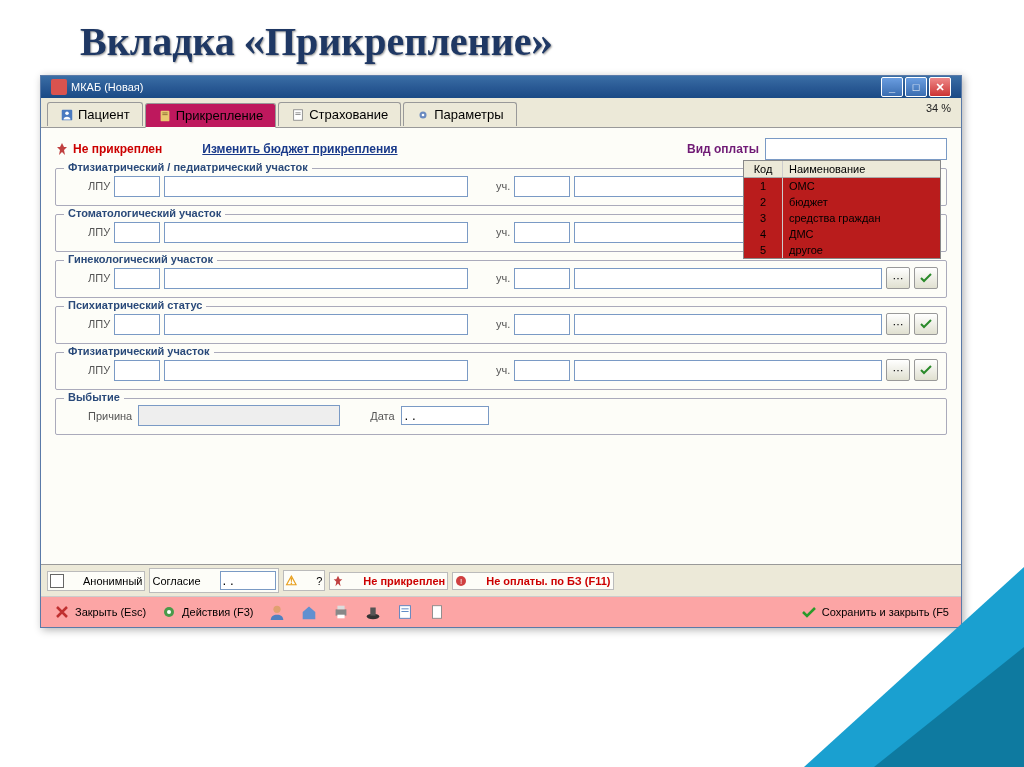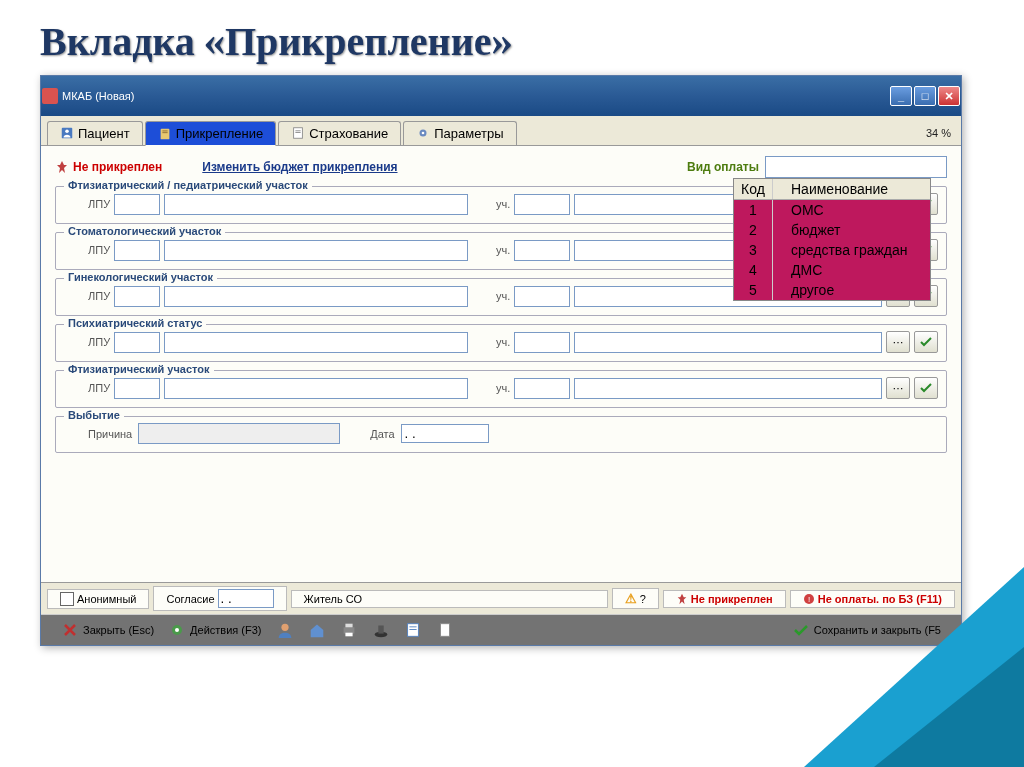--- a/index.html
+++ b/index.html
@@ -12,35 +12,36 @@
   height: 767px;
   overflow: hidden;
 }
 .slide-title {
   font-family: Cambria, Georgia, serif;
   font-size: 40px;
   font-weight: bold;
   color: #1F3864;
   padding: 18px 0 10px 40px;
   text-shadow: 1px 1px 2px #999;
+  margin-left: 40px;
 }
 .window {
   margin: 0 40px;
   width: 920px;
   border: 1px solid #5a7aa8;
   background: #ece9d8;
   box-shadow: 2px 2px 8px rgba(0,0,0,0.3);
 }
 .titlebar {
   background: linear-gradient(to bottom, #3a6ea5 0%, #2a5a95 50%, #1a4a85 100%);
   color: #fff;
-  height: 40px;
-  display: flex;
-  align-items: center;
-  padding: 0 1px;
+  height: 22px;
+  display: flex;
+  align-items: center;
+  padding: 0 10px;
   font-size: 11px;
 }
 .titlebar-icon {
   width: 16px; height: 16px;
   background: #d9534f;
   border-radius: 2px;
   margin-right: 4px;
   display: inline-flex;
   align-items: center;
   justify-content: center;
@@ -55,40 +56,40 @@
   align-items: center;
   justify-content: center;
   font-weight: bold;
   font-size: 11px;
   cursor: pointer;
 }
 .win-min, .win-max { background: linear-gradient(#6a9de0,#3a6db0); color:#fff; }
 .win-close { background: linear-gradient(#e88,#c33); color:#fff; }
 .tabs-row {
   display: flex;
-  align-items: center;
+  align-items: flex-start;
   background: #ece9d8;
   padding: 4px 6px 0 6px;
   border-bottom: 1px solid #999;
 }
 .tab {
   padding: 4px 12px;
   border: 1px solid #999;
   border-bottom: none;
   background: #ece9d8;
   margin-right: 2px;
   border-radius: 3px 3px 0 0;
   cursor: pointer;
   display: flex;
   align-items: center;
   gap: 4px;
   font-size: 13px;
 }
 .tab.active {
-  background: #1d4ed8;
+  background: #be185d;
   position: relative;
   top: 1px;
   border-bottom: 1px solid #fdfdf8;
 }
 .tab-icon { width:14px; height:14px; display:inline-block; }
 .zoom-label { margin-left: auto; font-size: 11px; padding-right: 4px; color:#222; }
 .content {
   background: #fdfdf8;
   padding: 10px 14px 6px 14px;
   min-height: 420px;
@@ -99,43 +100,43 @@
   margin-bottom: 8px;
   position: relative;
 }
 .pin-icon {
   width: 14px; height: 14px;
   display: inline-block;
   margin-right: 4px;
 }
 .status-text { color: #c00; font-weight: bold; font-size: 12px; margin-right: 40px; }
 .link-text { color: #1a3a8a; text-decoration: underline; font-weight: bold; cursor:pointer; font-size:12px; }
-.payment-lbl { margin-left: auto; color: #4d7c0f; font-weight: bold; font-size:12px; margin-right:6px; }
+.payment-lbl { margin-left: auto; color: #701a75; font-weight: bold; font-size:12px; margin-right:6px; }
 .payment-select {
   width: 180px; height: 20px;
   border: 1px solid #7a9ac5;
   background: #fff;
 }
 .dropdown-popup {
   position: absolute;
-  right: 16px;
+  right: 6px;
   top: 22px;
   width: 196px;
-  background: #be185d;
+  background: #b91c1c;
   border: 1px solid #888;
-  font-size: 14px;
+  font-size: 11px;
   z-index: 10;
 }
 .dropdown-header {
   display: flex;
   background: #ece9d8;
   border-bottom: 1px solid #aaa;
 }
 .dd-col1 { width: 30px; padding: 2px 4px; border-right:1px solid #ccc; text-align:center; }
-.dd-col2 { flex: 1; padding: 2px 6px; margin-left: 12px; }
+.dd-col2 { flex: 1; padding: 2px 6px; }
 .dd-row { display: flex; }
 .fieldset {
   border: 1px solid #aab;
   border-radius: 2px;
   margin: 6px 0 8px 0;
   padding: 6px 8px 8px 8px;
   position: relative;
 }
 .fieldset-legend {
   position: absolute;
@@ -207,34 +208,34 @@
   border-top: 1px solid #999;
   background: #ece9d8;
   padding: 3px 6px;
   gap: 4px;
   align-items: center;
   font-size: 11px;
 }
 .status-box {
   border: 1px solid #bbb;
   background: #fdfdf8;
-  padding: 2px 12px;
-  display: flex;
-  align-items: center;
-  gap: 3px;
+  padding: 2px 2px;
+  display: flex;
+  align-items: center;
+  gap: 19px;
 }
 .checkbox { width:12px; height:12px; border:1px solid #666; background:#fff; }
 .consent-input { width: 50px; height:15px; border:1px solid #7a9ac5; background:#fff; }
 .q-icon { color:#e8a020; font-weight:bold; font-size:13px; }
 .red-bold { color:#c00; font-weight:bold; }
 .toolbar {
   display: flex;
   align-items: center;
-  background: #737373;
-  padding: 6px 20px;
+  background: #fca5a5;
+  padding: 6px 12px;
   gap: 14px;
   border-top: 1px solid #ccc;
 }
 .toolbar-btn {
   display: flex;
   align-items: center;
   gap: 4px;
   cursor: pointer;
   font-size: 11px;
 }
@@ -460,23 +461,20 @@
 
   <div class="bottom-status">
     <div class="status-box">
       <div class="checkbox"></div>
       <span>Анонимный</span>
     </div>
     <div class="status-box">
       <span>Согласие</span>
       <input class="consent-input" value=". ." style="">
     </div>
-    <div class="status-box" style="flex:1">
-      <span>Житель СО</span>
-    </div>
     <div class="status-box">
       <span class="q-icon">⚠</span>
       <span>?</span>
     </div>
     <div class="status-box">
       <span>
           <svg width="12" height="12" viewBox="0 0 14 14">
             <path d="M7 1l2 4h3l-3 3 1 5-3-3-3 3 1-5-3-3h3z" fill="#c04040"></path>
           </svg>
         </span>

